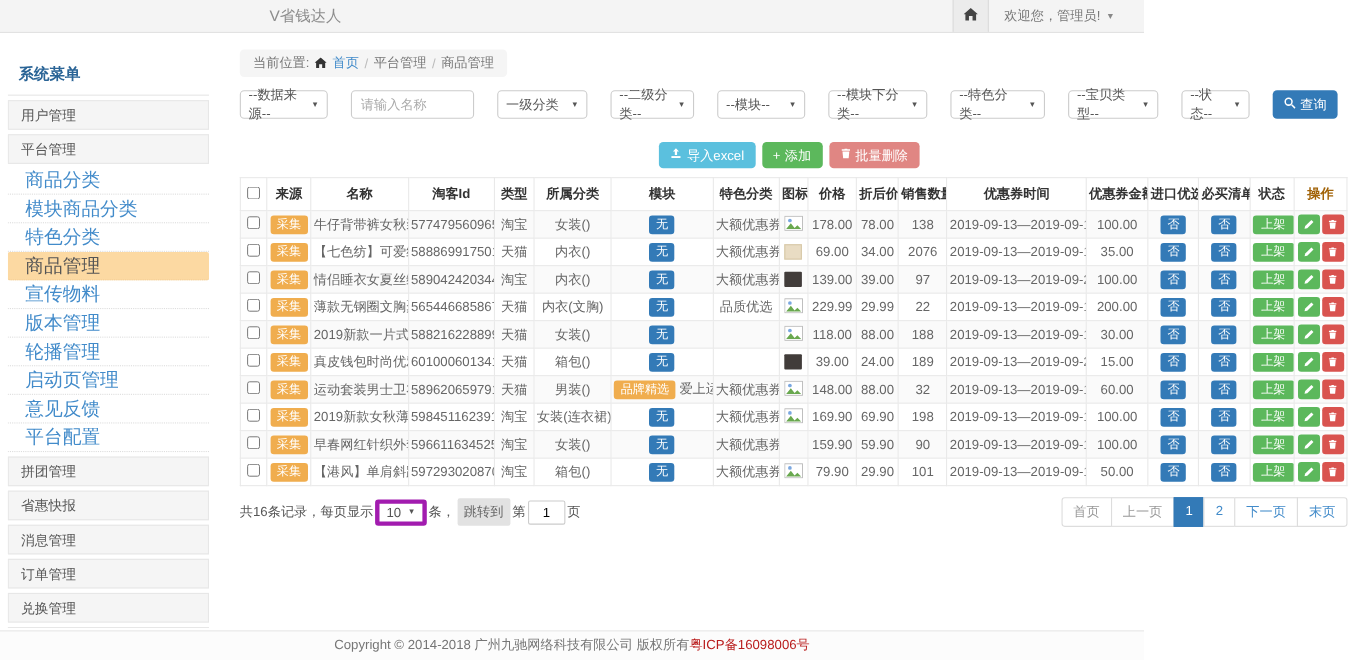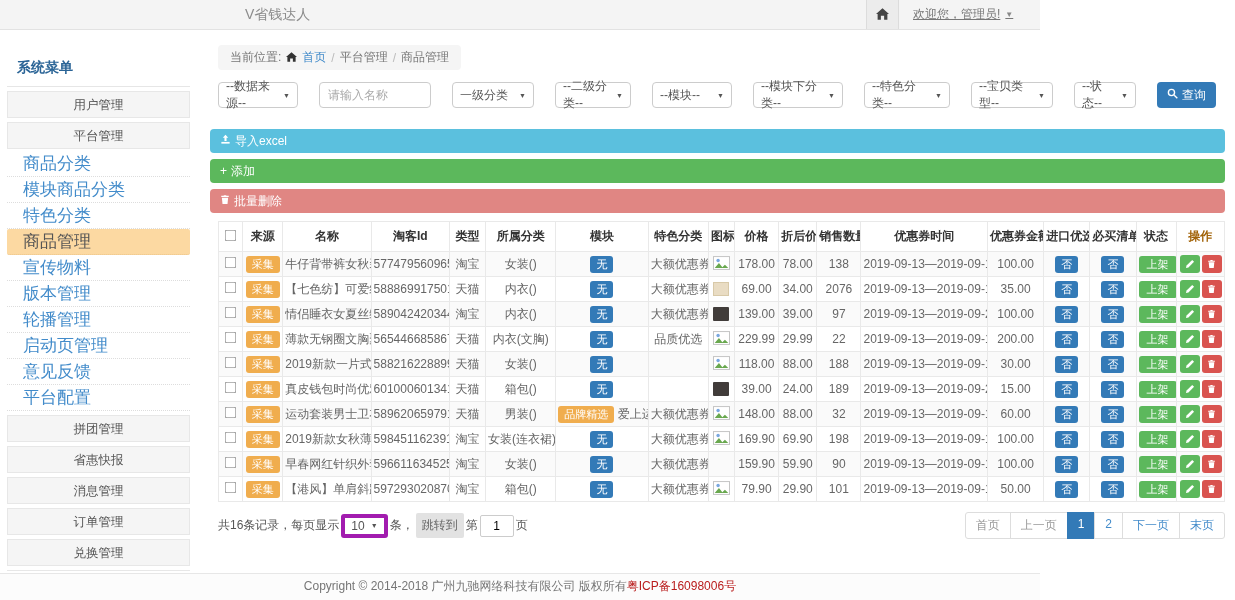--- a/index.html
+++ b/index.html
@@ -4,27 +4,27 @@
 <style>
   * { margin:0; padding:0; box-sizing:border-box; }
   html,body { width:1235px; height:600px; background:#fff; font-family:"Liberation Sans","DejaVu Sans",sans-serif; overflow:hidden; }
   .page { position:relative; width:1040px; height:600px; background:#fff; }
 
   
   .top-header { position:absolute; top:0; left:0; width:100%; height:30px; background:#f4f4f4; border-bottom:1px solid #e2e2e2; }
   .brand { position:absolute; left:245px; top:0; line-height:29px; font-size:14px; color:#8c8c8c; }
   .header-right { position:absolute; left:866px; top:0; height:29px; display:flex; align-items:center; }
   .home-box { width:33px; height:29px; background:#ececec; border-left:1px solid #dcdcdc; border-right:1px solid #dcdcdc; display:flex; align-items:center; justify-content:center; cursor:pointer; }
-  .welcome { margin-left:14px; font-size:12px; color:#777; cursor:pointer; display:flex; align-items:center; gap:5px;text-decoration:underline; }
+  .welcome { margin-left:14px; font-size:12px; color:#777; cursor:pointer; display:flex; align-items:center; gap:5px; }
   .welcome .caret { font-size:8px; color:#888; }
 
   
   .sidebar { position:absolute; left:7px; top:53px; width:183px; height:518px; overflow:hidden; }
   .side-title { color:#2a6496; font-weight:bold; font-size:14px; padding:6px 10px 9px; border-bottom:1px solid #e6e6e6; }
-  .side-panel { height:27px; line-height:26px; background:#f5f5f5; border:1px solid #e7e7e7; border-radius:0; margin-top:4px; padding:0 11px; font-size:12.5px; color:#555; cursor:pointer;text-align:center; }
+  .side-panel { height:27px; line-height:26px; background:#f5f5f5; border:1px solid #e7e7e7; border-radius:0; margin-top:4px; padding:0 11px; font-size:12.5px; color:#555; cursor:pointer; }
   .side-submenu { margin-top:2px; background:#fff; }
   .side-sub { height:26px; line-height:25px; padding:0 16px; font-size:17px; color:#428bca; border-bottom:1px dotted #ddd; cursor:pointer; }
   .side-sub.active { background:#fcd9a2; color:#555; border-radius:2px; border-bottom:1px dotted #ecc489; }
 
   
   .main { position:absolute; left:210px; top:45px; width:1016px; }
   .breadcrumb { display:inline-flex; align-items:center; gap:5px; background:#f5f5f5; border-radius:4px; padding:4px 12px; font-size:12px; color:#777; margin-left:8px; }
   .breadcrumb .home-link { color:#428bca; cursor:pointer; }
   .breadcrumb .sep { color:#bbb; }
 
@@ -33,21 +33,21 @@
   .fselect .caret { font-size:7px; color:#555; margin-left:5px; }
   .w0{width:80px}.w1{width:82px}.w2{width:76px}.w3{width:80px}.w4{width:90px}.w5{width:86px}.w6{width:82px}.w7{width:62px}
   .ftext { height:26px; border:1px solid #ccc; border-radius:4px; padding:0 8px; font-size:12px; color:#555; width:112px; font-family:inherit; flex:none; }
   .ftext::placeholder { color:#aaa; }
   .btn { height:26px; border:none; border-radius:4px; color:#fff; font-size:12px; padding:0 10px; display:inline-flex; align-items:center; gap:4px; cursor:pointer; font-family:inherit; flex:none; }
   .btn-primary { background:#337ab7; }
   .btn-info { background:#5bc0de; }
   .btn-success { background:#5cb85c; }
   .btn-danger-muted { background:#e08683; }
 
-  .toolbar { margin-top:21px; display:flex; justify-content:center; gap:6px; padding-right:1px;flex-direction:column; }
+  .toolbar { margin-top:21px; display:flex; justify-content:center; gap:6px; padding-right:1px; }
   .toolbar .btn { height:24px; }
 
   table.grid { margin-top:8px; margin-left:8px; width:1007px; table-layout:fixed; border-collapse:collapse; font-size:12px; color:#666; }
   .grid th, .grid td { border:1px solid #e9e9e9; text-align:center; padding:3px 2px; overflow:hidden; white-space:nowrap; vertical-align:middle; }
   .grid th { color:#333; font-weight:bold; background:#fff; padding:6px 2px; }
   .grid th.op-head { color:#a16207;text-align:center; }
   .grid tbody tr:nth-child(odd) { background:#fafafa; }
   .grid input[type=checkbox] { transform:scale(.9); cursor:pointer; }
   .badge { display:inline-block; border-radius:3px; color:#fff; font-size:11px; padding:2px 6px; line-height:13px; }
   .badge.orange { background:#f0ad4e; }

